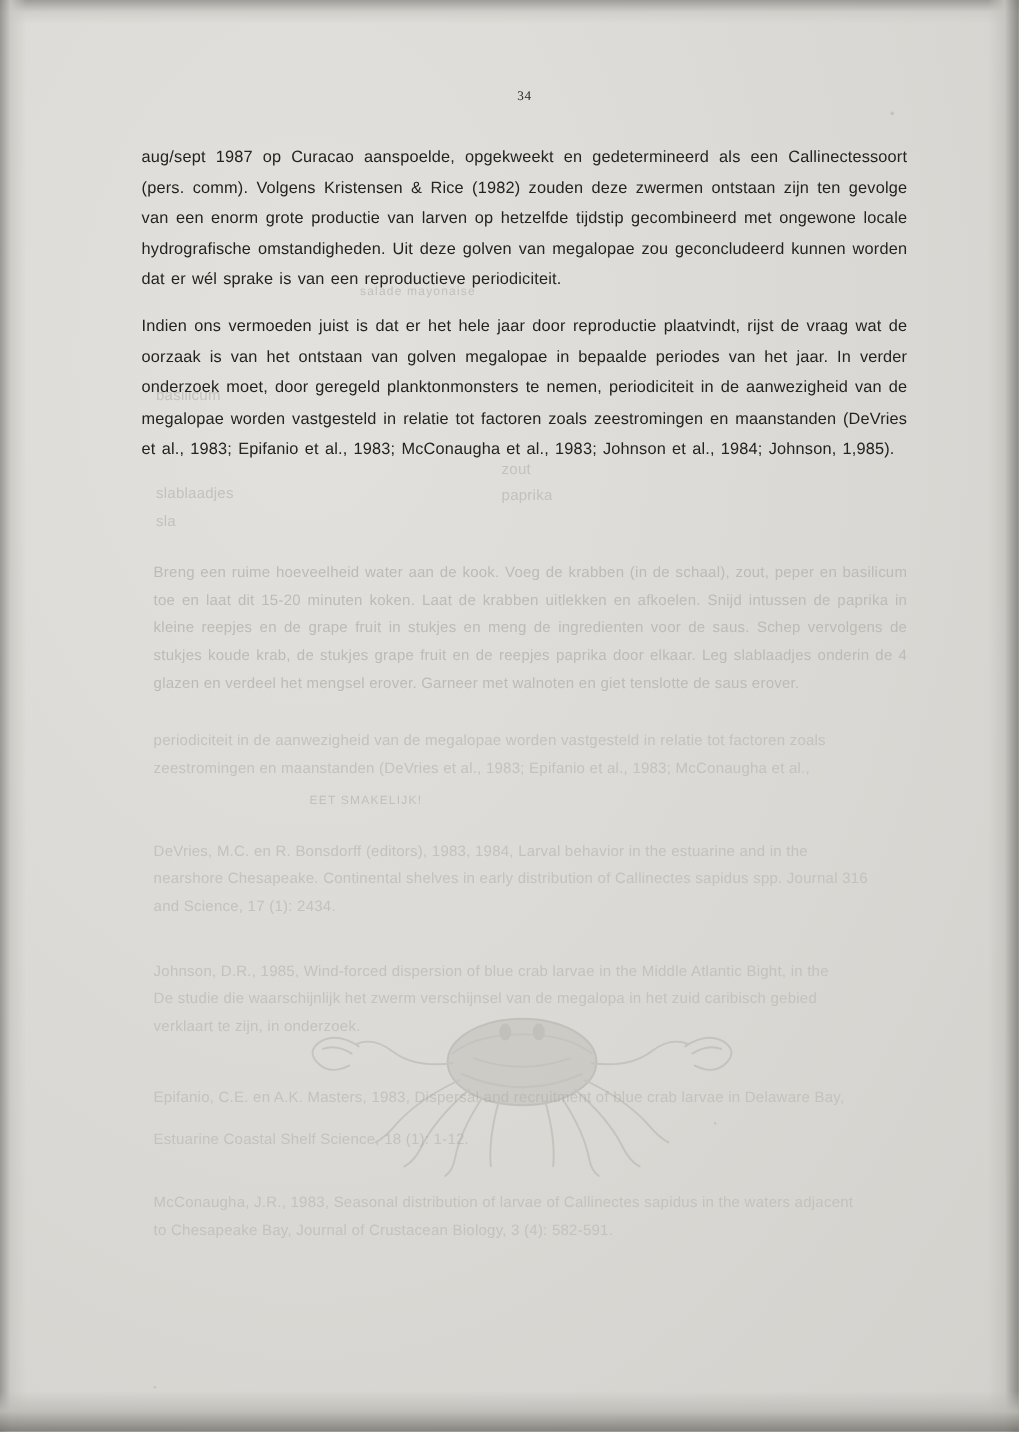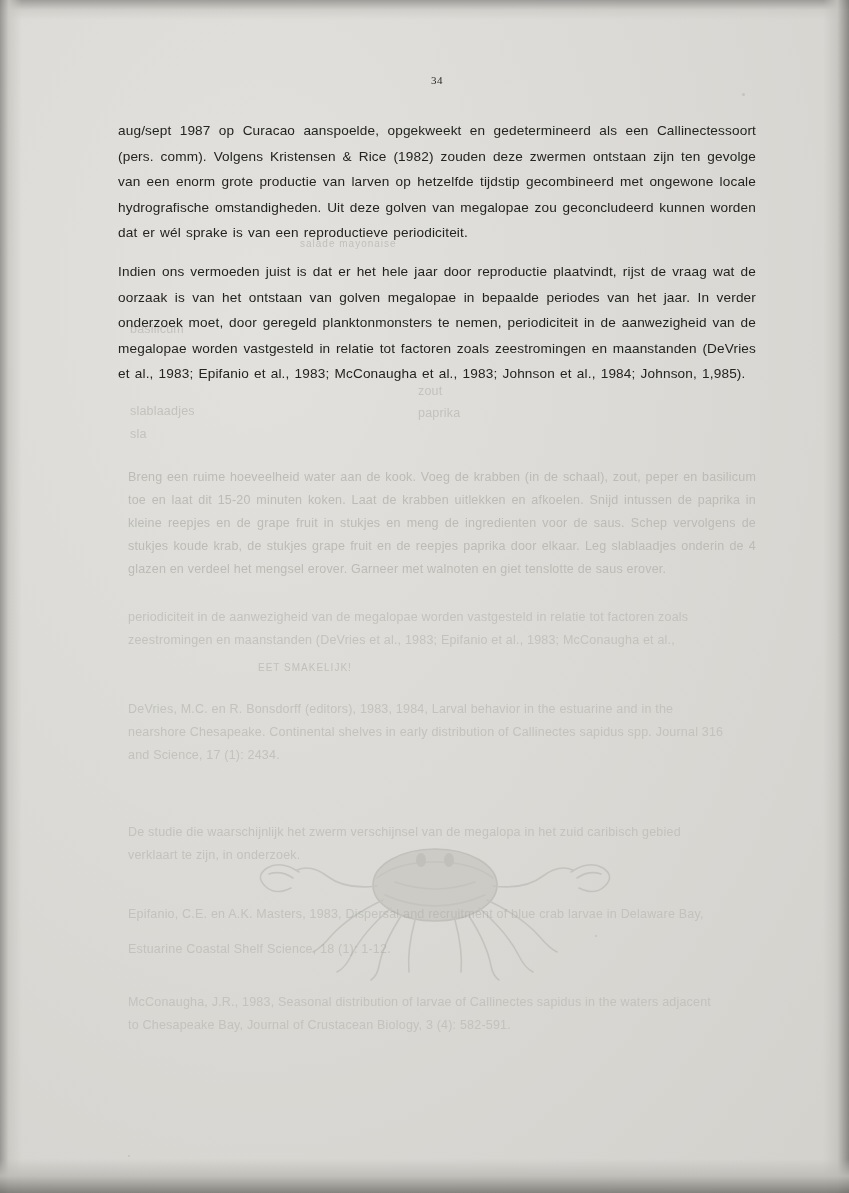--- a/index.html
+++ b/index.html
@@ -128,20 +128,21 @@
 
   <div class="bleed-title" style="left:258px; top:650px; width:300px;margin-top:12px;">EET SMAKELIJK!</div>
 
   <div class="bleed" style="left:128px; top:606px; width:628px;">periodiciteit in de aanwezigheid van de megalopae worden vastgesteld in relatie tot factoren zoals</div>
   <div class="bleed" style="left:128px; top:629px; width:628px;">zeestromingen en maanstanden (DeVries et al., 1983; Epifanio et al., 1983; McConaugha et al.,</div>
 
   <div class="bleed" style="left:128px; top:698px; width:628px;">DeVries, M.C. en R. Bonsdorff (editors), 1983, 1984, Larval behavior in the estuarine and in the</div>
   <div class="bleed" style="left:128px; top:721px; width:628px;">nearshore Chesapeake. Continental shelves in early distribution of Callinectes sapidus spp. Journal 316</div>
   <div class="bleed" style="left:128px; top:744px; width:300px;">and Science, 17 (1): 2434.</div>
 
+  <div class="bleed" style="left:128px; top:798px; width:628px;">Johnson, D.R., 1985, Wind-forced dispersion of blue crab larvae in the Middle Atlantic Bight, in the</div>
   <div class="bleed" style="left:128px; top:821px; width:628px;">De studie die waarschijnlijk het zwerm verschijnsel van de megalopa in het zuid caribisch gebied</div>
   <div class="bleed" style="left:128px; top:844px; width:340px;">verklaart te zijn, in onderzoek.</div>
 
   <div class="bleed" style="left:128px; top:903px; width:628px;">Epifanio, C.E. en A.K. Masters, 1983, Dispersal and recruitment of blue crab larvae in Delaware Bay,</div>
   <div class="bleed" style="left:128px; top:926px; width:420px;margin-top:12px;">Estuarine Coastal Shelf Science, 18 (1): 1-12.</div>
 
   <div class="bleed" style="left:128px; top:991px; width:628px;">McConaugha, J.R., 1983, Seasonal distribution of larvae of Callinectes sapidus in the waters adjacent</div>
   <div class="bleed" style="left:128px; top:1014px; width:520px;">to Chesapeake Bay, Journal of Crustacean Biology, 3 (4): 582-591.</div>
 
   <div class="crab-wrap">

